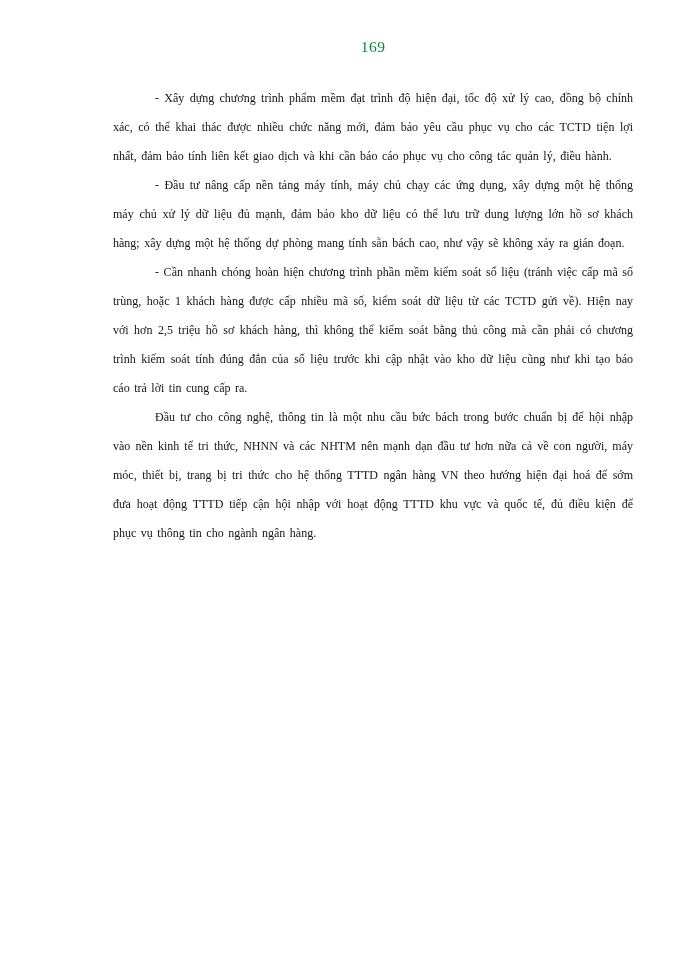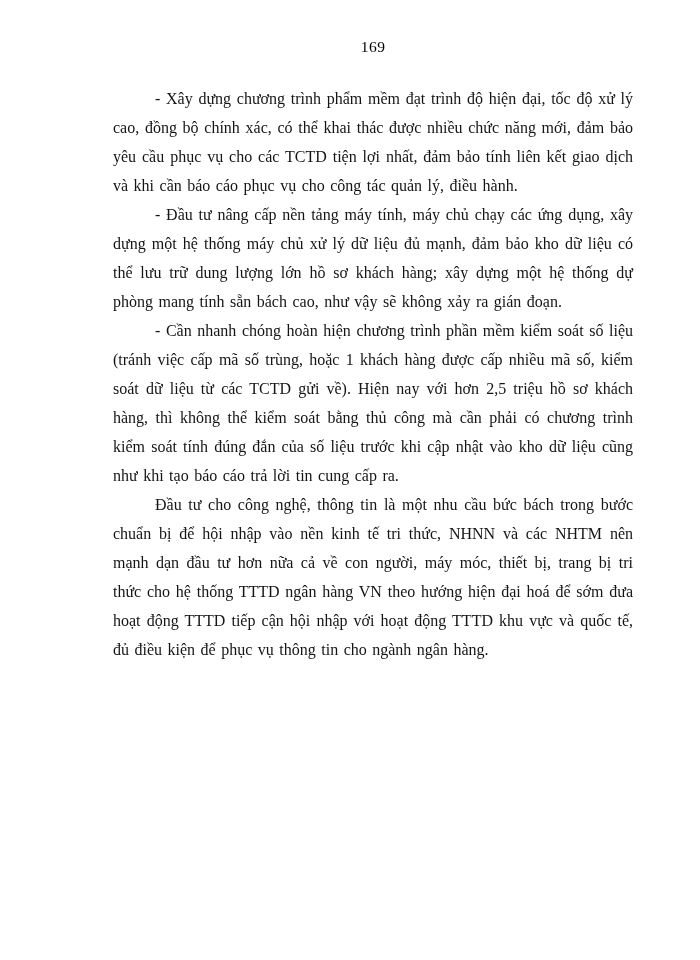--- a/index.html
+++ b/index.html
@@ -18,30 +18,30 @@
     background: #ffffff;
   }
   .page-number {
     position: absolute;
     top: 38px;
     left: 113px;
     width: 520px;
     text-align: center;
     font-size: 15.5px;
     letter-spacing: 0.5px;
-    color: #000000;
+    color: #15803d;
   }
   .content {
     position: absolute;
     top: 84px;
     left: 113px;
     width: 520px;
   }
   .content p {
-    font-size: 16px;
+    font-size: 12px;
     line-height: 29px;
     text-align: justify;
     text-indent: 42px;
     word-spacing: 1.5px;
     color: #141414;
   }
 </style>
 </head>
 <body>
 

